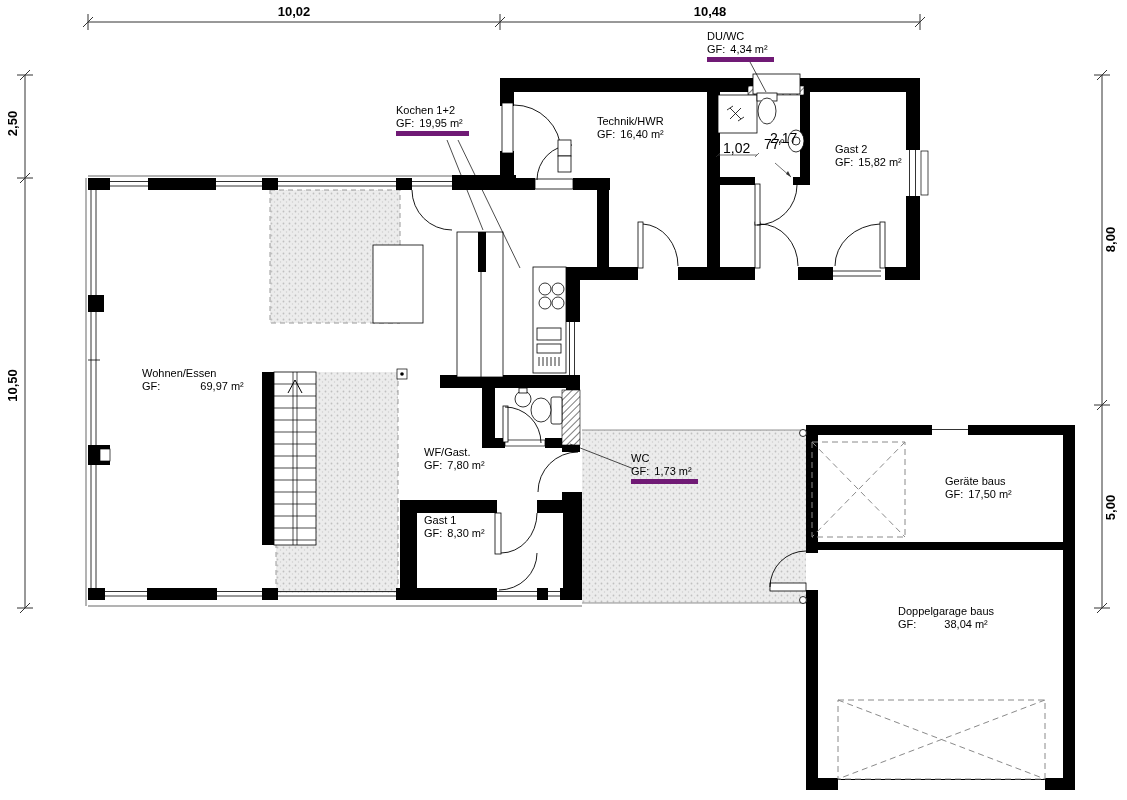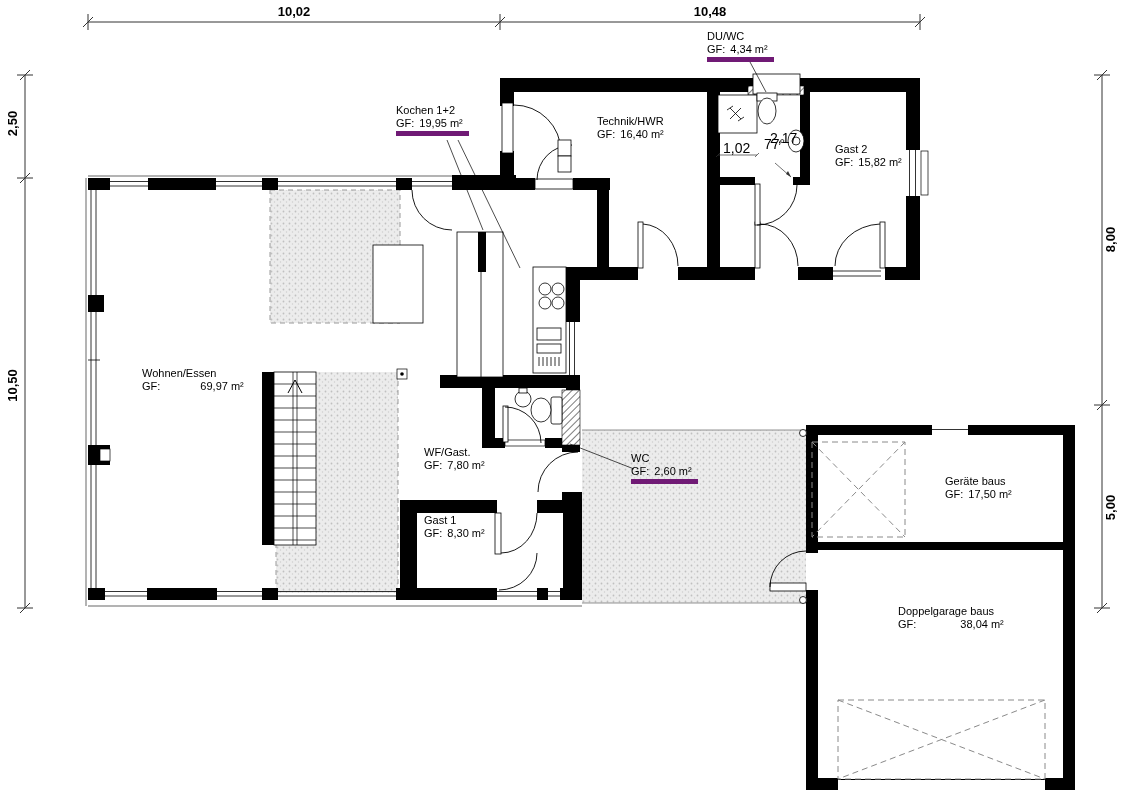--- a/index.html
+++ b/index.html
@@ -5,21 +5,21 @@
   html,body{margin:0;padding:0;background:#fff;}
   .plan{position:relative;width:1127px;height:800px;background:#fff;overflow:hidden;
         font-family:"Liberation Sans", sans-serif;color:#000;}
   svg{position:absolute;left:0;top:0;}
   .room-label{position:absolute;font-size:11px;line-height:13px;white-space:nowrap;}
   .room-label .name{font-weight:normal;display:block;}
   .room-label .gf-row{display:inline-block;}
   .room-label .area{margin-left:5px;}
   .room-label.g10 .area{}
   .room-label.g22 .area{margin-left:40px;}
-  .room-label.g40 .area{margin-left:44px;}
+  .room-label.g40 .area{margin-left:28px;}
   .room-label.u .gf-row{border-bottom:5px solid #701a75;padding-bottom:1px;padding-right:6px;}
   .dim{position:absolute;font-size:13px;font-weight:bold;text-align:center;}
   .dim.v{transform:rotate(-90deg);transform-origin:center center;width:48px;}
   .tinydim{position:absolute;font-size:14px;line-height:9px;}
 </style>
 </head>
 <body>
 
 <div class="plan">
 
@@ -318,21 +318,21 @@
 <div class="room-label g22" style="left:142px;top:367px">
   <span class="name">Wohnen/Essen</span>
   <span class="gf-row"><span>GF:</span><span class="area">69,97 m²</span></span>
 </div>
 <div class="room-label" style="left:424px;top:446px">
   <span class="name">WF/Gast.</span>
   <span class="gf-row"><span>GF:</span><span class="area">7,80 m²</span></span>
 </div>
 <div class="room-label u" style="left:631px;top:452px">
   <span class="name">WC</span>
-  <span class="gf-row"><span>GF:</span><span class="area">2,60 m²</span></span>
+  <span class="gf-row"><span>GF:</span><span class="area">1,73 m²</span></span>
 </div>
 <div class="room-label" style="left:424px;top:514px">
   <span class="name">Gast 1</span>
   <span class="gf-row"><span>GF:</span><span class="area">8,30 m²</span></span>
 </div>
 <div class="room-label" style="left:945px;top:475px">
   <span class="name">Geräte baus</span>
   <span class="gf-row"><span>GF:</span><span class="area">17,50 m²</span></span>
 </div>
 <div class="room-label g40" style="left:898px;top:605px">

